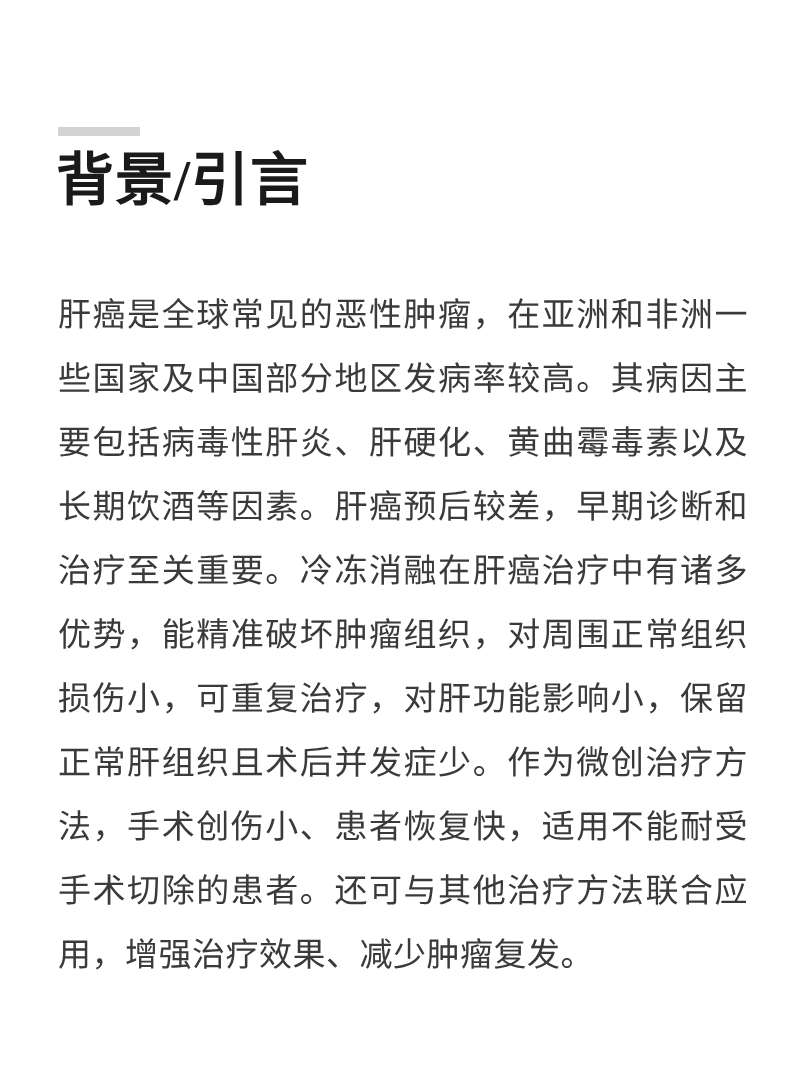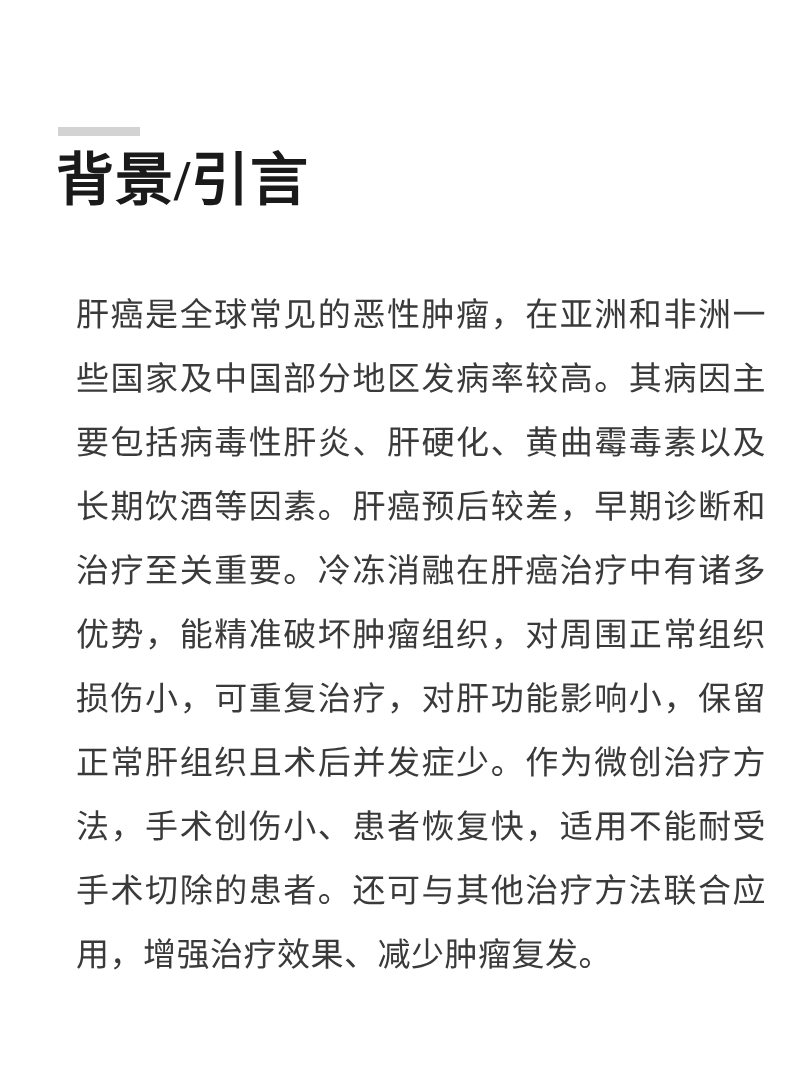--- a/index.html
+++ b/index.html
@@ -38,21 +38,21 @@
     font-family: "Liberation Serif", serif;
     font-weight: bold;
     font-size: 58px;
     line-height: 1.15;
     color: #1a1a1a;
     letter-spacing: 1px;
   }
   .body-text {
     position: absolute;
     top: 283px;
-    left: 76px;
+    left: 58px;
     width: 690px;
     margin: 0;
     font-family: "Liberation Sans", sans-serif;
     font-size: 33px;
     line-height: 64px;
     color: #3a3a3a;
     text-align: justify;
     text-justify: inter-ideograph;
     letter-spacing: 0.5px;
   }

